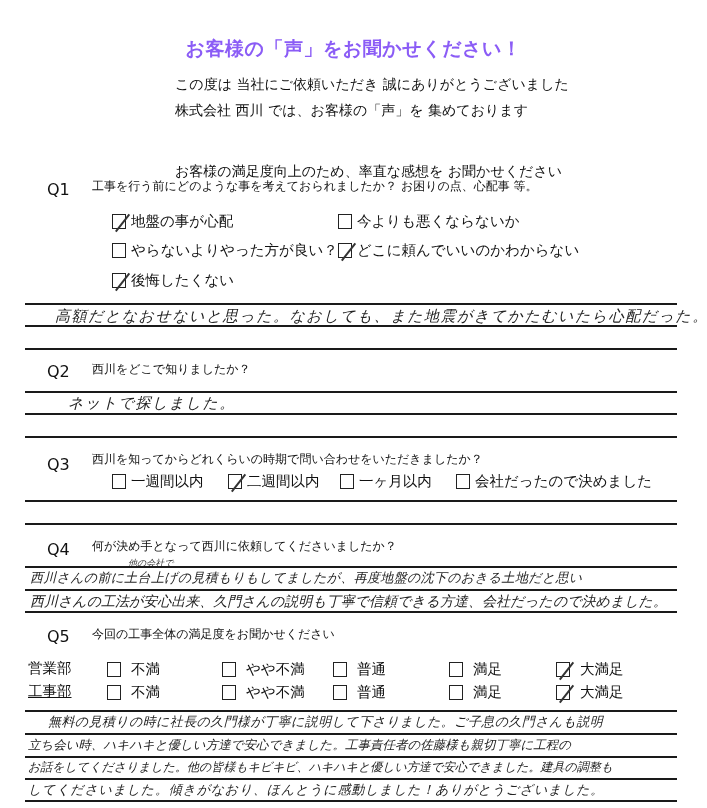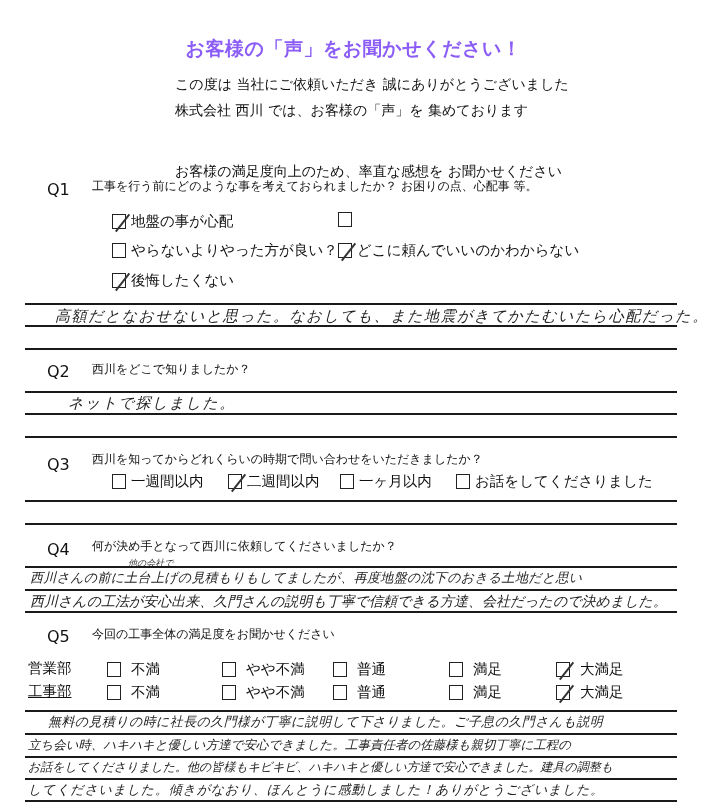--- a/index.html
+++ b/index.html
@@ -28,20 +28,21 @@
 
 <div class="abs qnum" style="left:47px;top:180px;">Q1</div>
 <div class="abs qtext" style="left:92px;top:178px;">工事を行う前にどのような事を考えておられましたか？ お困りの点、心配事 等。</div>
 
 <div class="abs opt" style="left:112px;top:212px;">
   <span class="box checked"></span>
   <span>地盤の事が心配</span>
 </div>
 <div class="abs opt" style="left:338px;top:212px;">
   <span class="box"></span>
+  <span>今よりも悪くならないか</span>
 </div>
 <div class="abs opt" style="left:112px;top:241px;">
   <span class="box"></span>
   <span>やらないよりやった方が良い？</span>
 </div>
 <div class="abs opt" style="left:338px;top:241px;">
   <span class="box checked"></span>
   <span>どこに頼んでいいのかわからない</span>
 </div>
 <div class="abs opt" style="left:112px;top:271px;">
@@ -70,21 +71,21 @@
 <div class="abs opt" style="left:228px;top:472px;">
   <span class="box checked"></span>
   <span>二週間以内</span>
 </div>
 <div class="abs opt" style="left:340px;top:472px;justify-content:flex-end;">
   <span class="box"></span>
   <span>一ヶ月以内</span>
 </div>
 <div class="abs opt" style="left:456px;top:472px;">
   <span class="box"></span>
-  <span>お話をしてくださりました</span>
+  <span>会社だったので決めました</span>
 </div>
 
 <div class="rule" style="top:500px;"></div>
 <div class="rule" style="top:523px;"></div>
 
 <div class="abs qnum" style="left:47px;top:540px;">Q4</div>
 <div class="abs qtext" style="left:92px;top:538px;">何が決め手となって西川に依頼してくださいましたか？</div>
 <div class="small-hand" style="left:128px;top:557px;">他の会社で</div>
 <div class="rule" style="top:566px;"></div>
 <div class="hand" style="left:30px;top:569px;font-size:13px;letter-spacing:0.3px;">西川さんの前に土台上げの見積もりもしてましたが、再度地盤の沈下のおきる土地だと思い</div>

